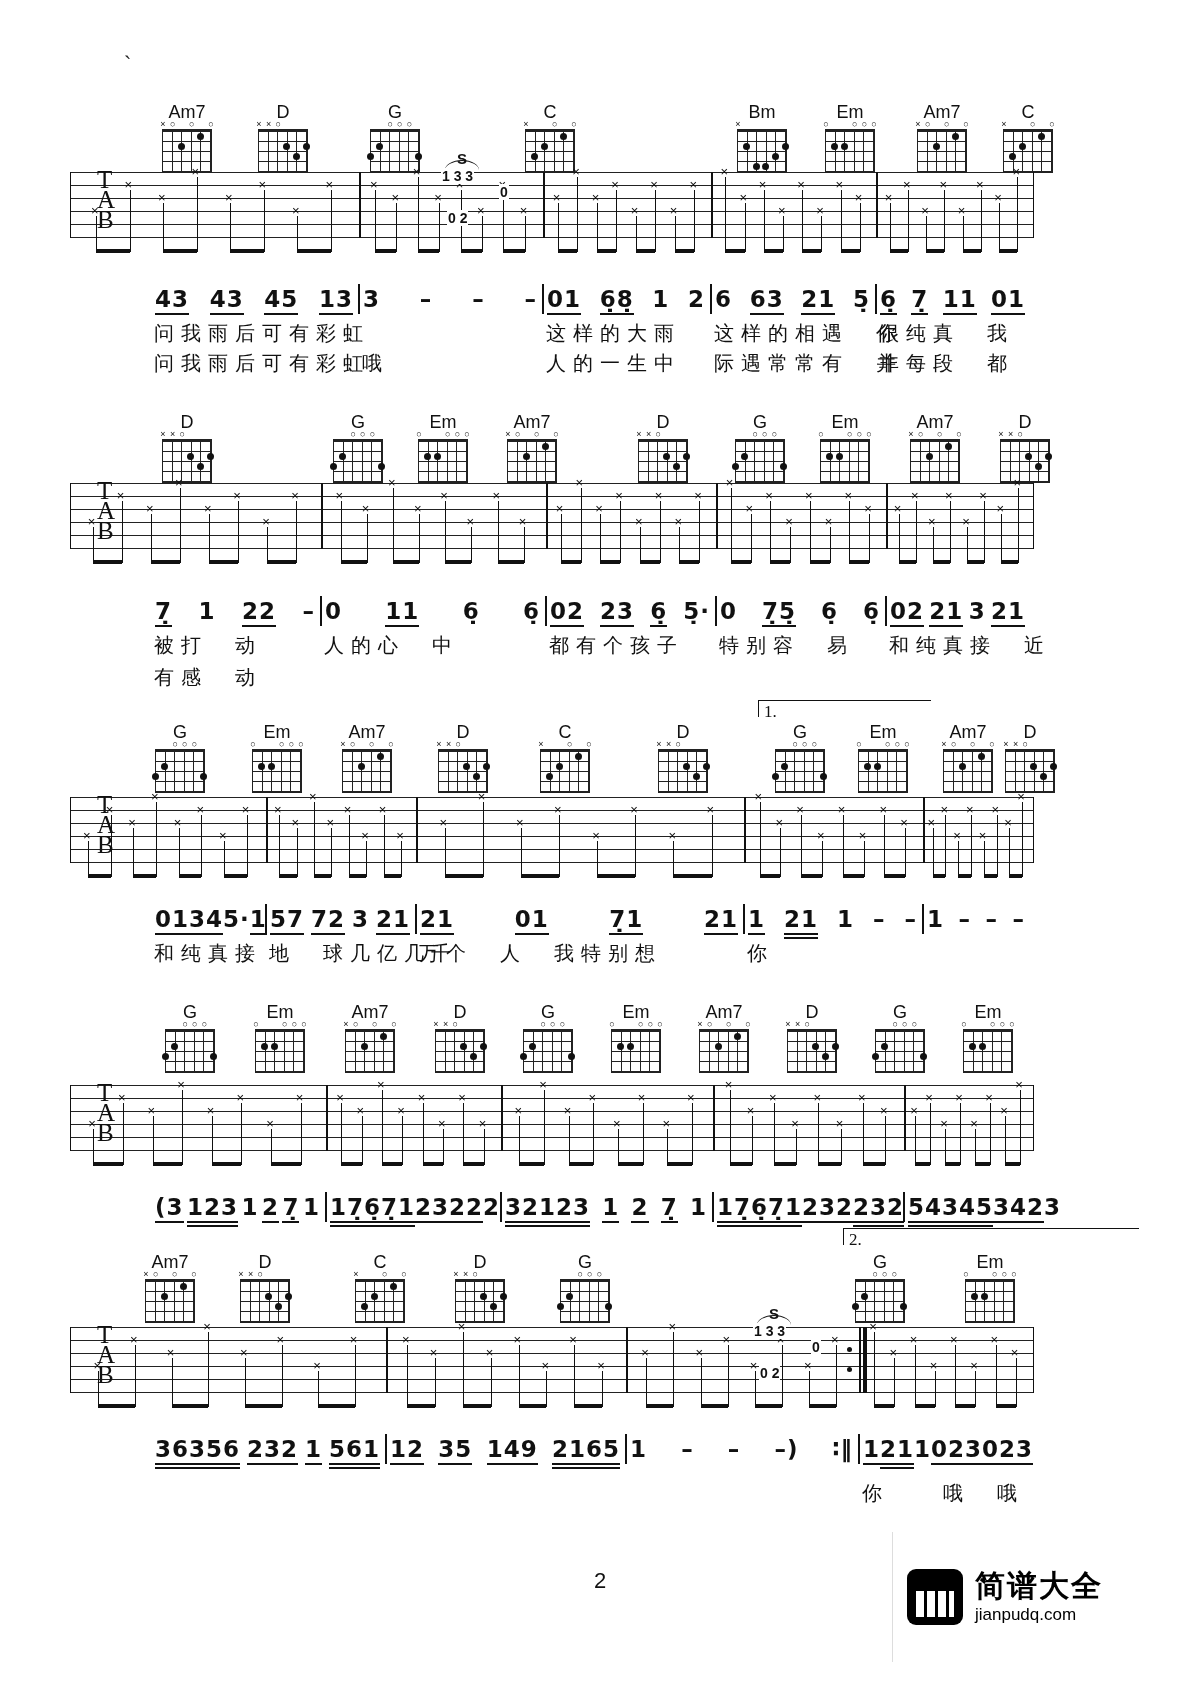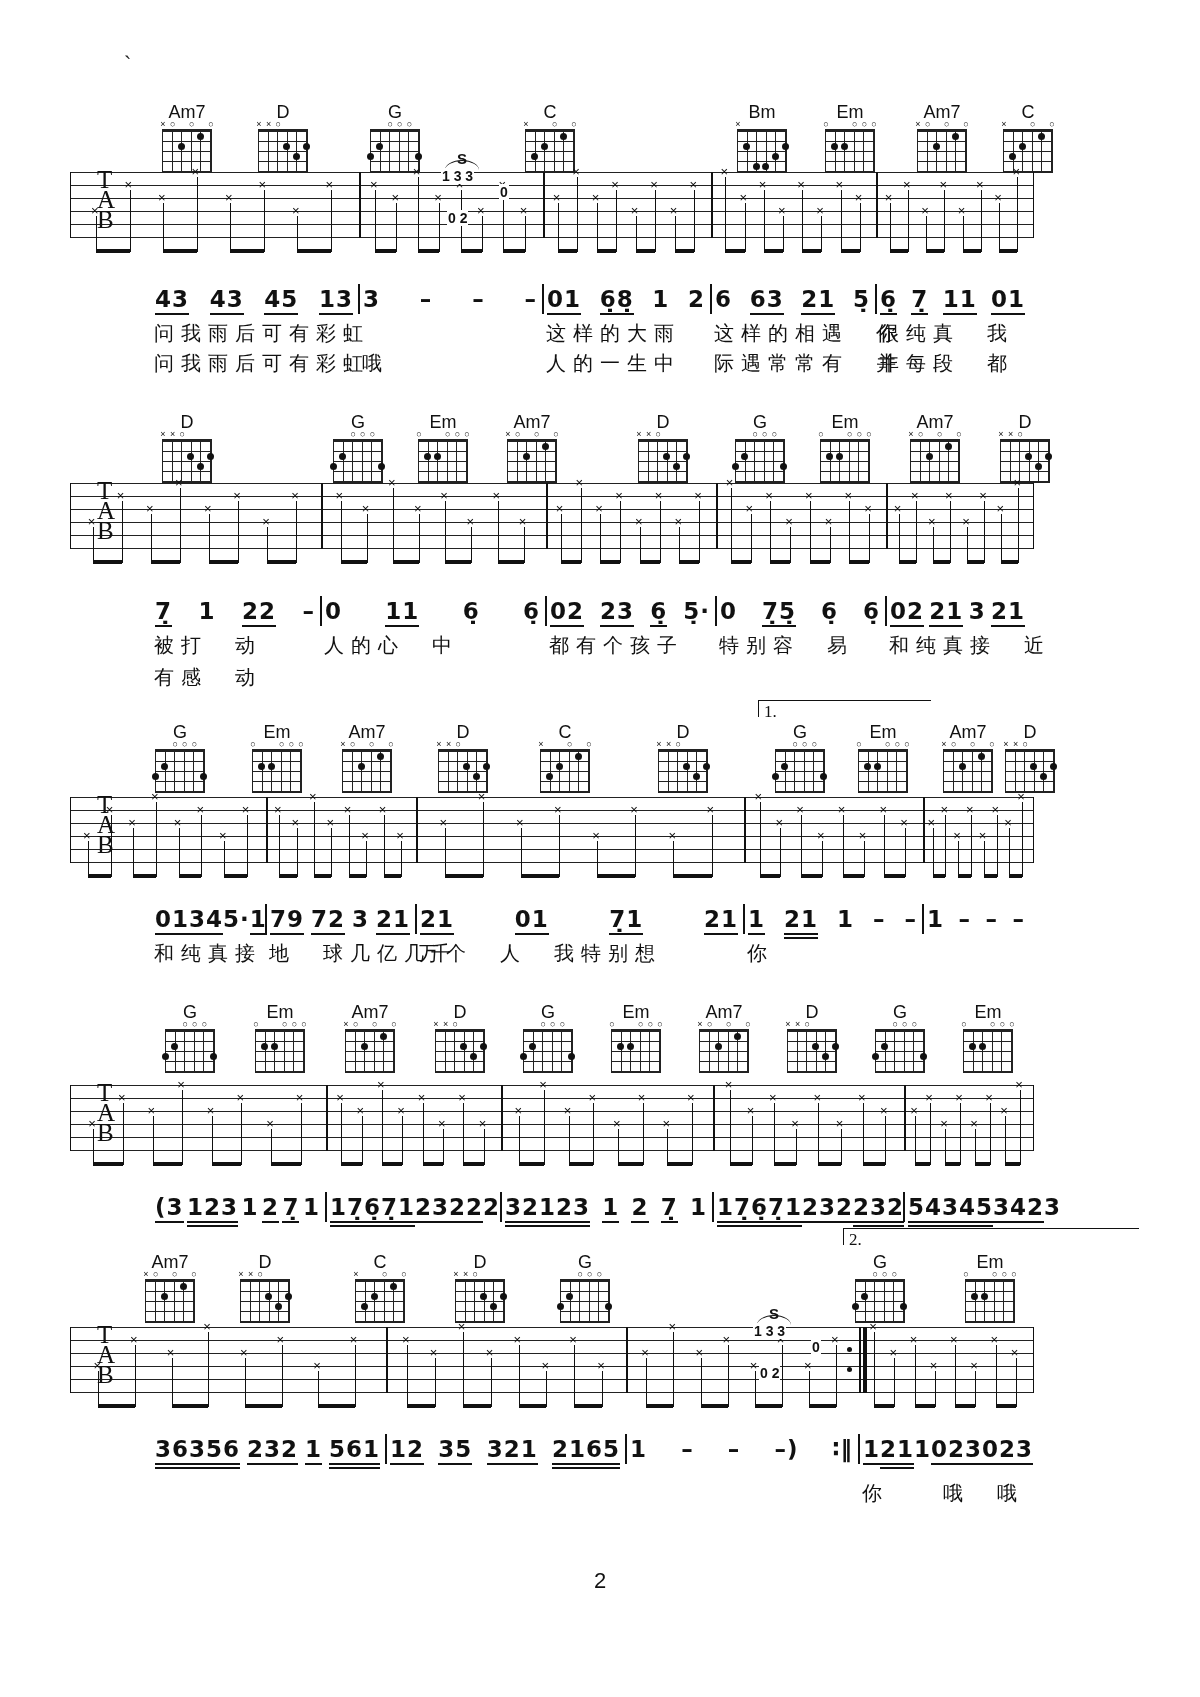--- a/index.html
+++ b/index.html
@@ -848,21 +848,21 @@
           <div class="stem" style="left: 951.128px; top: 5px; height: 75px;"></div>
         </div>
         <div class="measure" style="left: 150px; top: 906px; width: 105px;">
           <span class="tok u1">01</span>
           <span class="tok u1">34</span>
           <span class="tok">5·</span>
           <span class="tok u1">1</span>
         </div>
         <div class="numbar" style="left: 265px; top: 904px;"></div>
         <div class="measure" style="left: 265px; top: 906px; width: 140px;">
-          <span class="tok u1">79</span>
+          <span class="tok u1">57</span>
           <span class="tok u1">72</span>
           <span class="tok">3</span>
           <span class="tok u1">21</span>
         </div>
         <div class="numbar" style="left: 415px; top: 904px;"></div>
         <div class="measure" style="left: 415px; top: 906px; width: 318px;">
           <span class="tok u1">21</span>
           <span class="tok u1">01</span>
           <span class="tok u1">7̣1</span>
           <span class="tok u1">21</span>
@@ -1371,21 +1371,21 @@
         <div class="measure" style="left: 150px; top: 1436px; width: 225px;">
           <span class="tok u2">36356</span>
           <span class="tok u1">232</span>
           <span class="tok u1">1</span>
           <span class="tok u2">561</span>
         </div>
         <div class="numbar" style="left: 385px; top: 1434px;"></div>
         <div class="measure" style="left: 385px; top: 1436px; width: 230px;">
           <span class="tok u1">12</span>
           <span class="tok u1">35</span>
-          <span class="tok u1">321</span>
+          <span class="tok u1">149</span>
           <span class="tok u2">2165</span>
         </div>
         <div class="numbar" style="left: 625px; top: 1434px;"></div>
         <div class="measure" style="left: 625px; top: 1436px; width: 223px;">
           <span class="tok">1</span>
           <span class="tok">–</span>
           <span class="tok">–</span>
           <span class="tok">–)</span>
           <span class="tok">∶‖</span>
         </div>
@@ -1395,13 +1395,22 @@
           <span class="tok u2">21</span>
           <span class="tok">1</span>
           <span class="tok u1">02</span>
           <span class="tok u1">30</span>
           <span class="tok u1">23</span>
         </div>
         <div class="lyr" style="left: 862px; top: 1480px;">你　　哦　哦</div>
       </div>
     </div>
   <div class="pagenum">2</div>
+  <div class="logo">
+    <div class="piano">
+        <div class="keys"></div>
+      </div>
+    <div>
+      <div class="logo-title">简谱大全</div>
+      <div class="logo-url">jianpudq.com</div>
+    </div>
+  </div>
 </div>
 
 </body></html>

